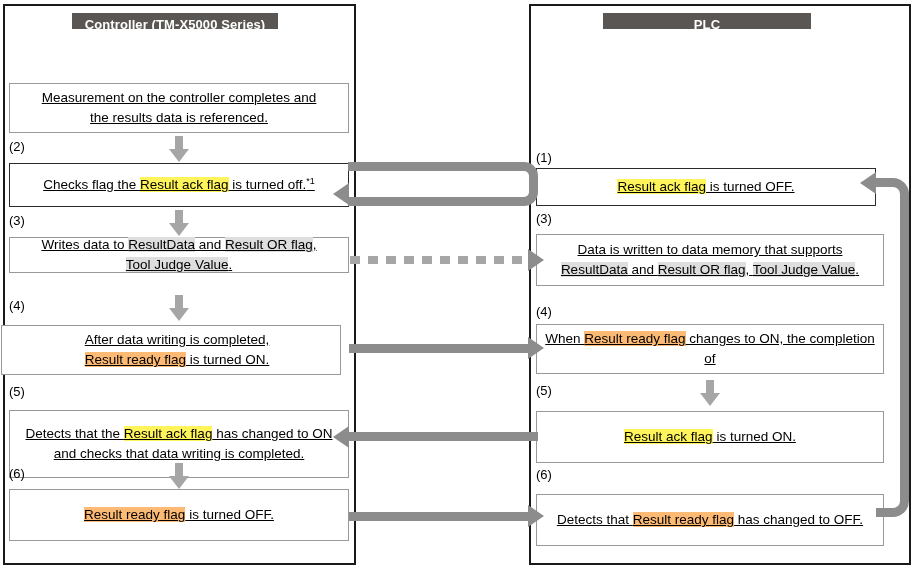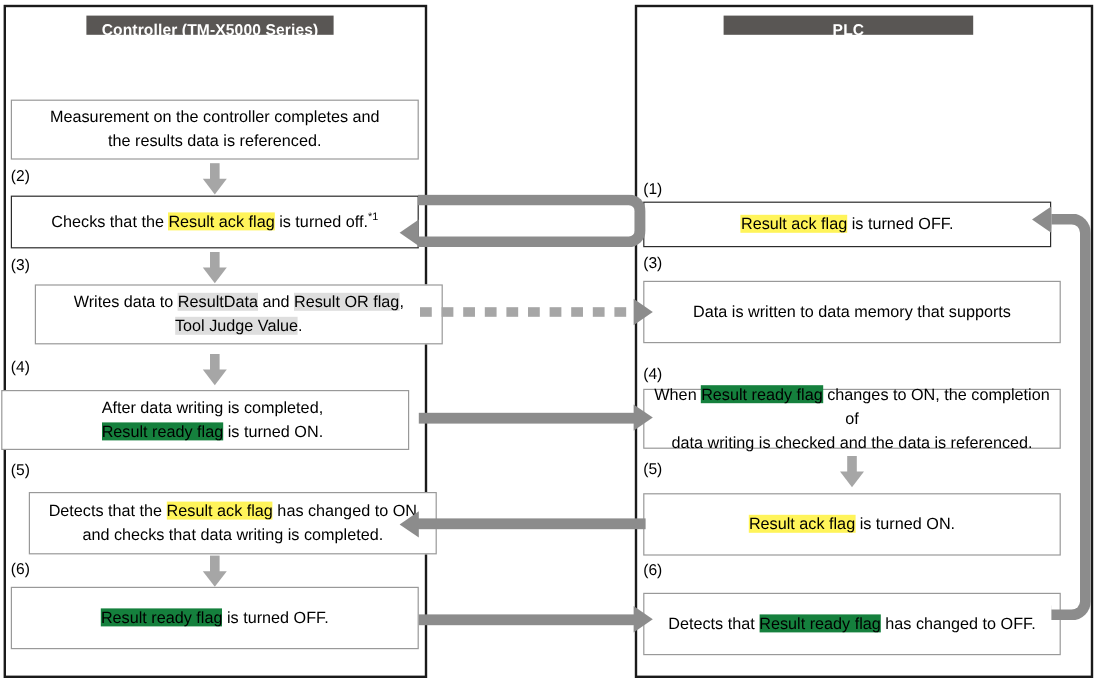--- a/index.html
+++ b/index.html
@@ -29,25 +29,25 @@
 
   
   .pbox{
     position:absolute;box-sizing:border-box;
     border:1px solid #999;background:#fff;
     font-size:13.5px;line-height:20px;color:#000;
     display:flex;align-items:center;justify-content:center;text-align:center;
     padding:2px 4px;
   }
   .pbox.dark{border:1px solid #2b2b2b;}
-  .pbox .txt{width:100%;}
+  .pbox .txt{width:100%;text-decoration:underline;}
 
   
   .hl-y{background:#fff45a;text-align:center;}
-  .hl-b{background:#15803d;}
+  .hl-b{background:#fdba74;}
   .hl-g{background:#dedede;}
   sup.fn{font-size:9px;vertical-align:super;line-height:0;}
 
   
   .downarrow{position:absolute;width:20px;height:26px;}
   .downarrow .shaft{position:absolute;left:6px;top:0;width:8px;height:15px;background:#a6a6a6;}
   .downarrow .head{position:absolute;left:0;top:13px;width:0;height:0;
     border-left:10px solid transparent;border-right:10px solid transparent;border-top:13px solid #a6a6a6;}
 
   
@@ -88,31 +88,31 @@
   </div>
 
   <div class="downarrow" style="left:169px;top:136px;">
     <div class="shaft"></div>
       <div class="head"></div>
   </div>
   <div class="steplabel" style="left:9px;top:140px;">(2)</div>
 
   <div class="pbox dark" style="left:9px;top:163px;width:340px;height:44px;">
     <div class="txt">
-      <span>Checks that the </span><span class="hl-y">Result ack flag</span><span> is turned off.</span><sup class="fn">*1</sup>
+      <span>Checks flag the </span><span class="hl-y">Result ack flag</span><span> is turned off.</span><sup class="fn">*1</sup>
     </div>
   </div>
 
   <div class="downarrow" style="left:169px;top:210px;">
     <div class="shaft"></div>
       <div class="head"></div>
   </div>
   <div class="steplabel" style="left:9px;top:214px;">(3)</div>
 
-  <div class="pbox" style="left:9px;top:237px;width:340px;height:50px;margin-left:20px;">
+  <div class="pbox" style="left:9px;top:237px;width:340px;height:36px;">
     <div class="txt">
       <div><span>Writes data to </span><span class="hl-g">ResultData</span><span> and </span><span class="hl-g">Result OR flag</span><span>,</span></div>
       <div><span class="hl-g">Tool Judge Value</span><span>.</span></div>
     </div>
   </div>
 
   <div class="downarrow" style="left:169px;top:295px;">
     <div class="shaft"></div>
       <div class="head"></div>
   </div>
@@ -120,21 +120,21 @@
 
   <div class="pbox" style="left:1px;top:325px;width:340px;height:50px;padding-left:16px;">
     <div class="txt">
       <div>After data writing is completed,</div>
       <div><span class="hl-b">Result ready flag</span><span> is turned ON.</span></div>
     </div>
   </div>
 
   <div class="steplabel" style="left:9px;top:385px;">(5)</div>
 
-  <div class="pbox" style="left:24px;top:410px;width:340px;height:52px;">
+  <div class="pbox" style="left:9px;top:410px;width:340px;height:68px;">
     <div class="txt">
       <div><span>Detects that the </span><span class="hl-y">Result ack flag</span><span> has changed to ON</span></div>
       <div>and checks that data writing is completed.</div>
     </div>
   </div>
 
   <div class="downarrow" style="left:169px;top:463px;">
     <div class="shaft"></div>
       <div class="head"></div>
   </div>
@@ -152,29 +152,29 @@
     <div class="txt">
       <span class="hl-y">Result ack flag</span><span> is turned OFF.</span>
     </div>
   </div>
 
   <div class="steplabel" style="left:536px;top:212px;">(3)</div>
 
   <div class="pbox" style="left:536px;top:234px;width:348px;height:52px;">
     <div class="txt">
       <div>Data is written to data memory that supports</div>
+      <div><span class="hl-g">ResultData</span><span> and </span><span class="hl-g">Result OR flag</span><span>, </span><span class="hl-g">Tool Judge Value</span><span>.</span></div>
     </div>
   </div>
 
   <div class="steplabel" style="left:536px;top:305px;">(4)</div>
 
   <div class="pbox" style="left:536px;top:324px;width:348px;height:50px;">
     <div class="txt">
       <div><span>When </span><span class="hl-b">Result ready flag</span><span> changes to ON, the completion of</span></div>
-      <div>data writing is checked and the data is referenced.</div>
     </div>
   </div>
 
   <div class="downarrow" style="left:700px;top:380px;">
     <div class="shaft"></div>
       <div class="head"></div>
   </div>
   <div class="steplabel" style="left:536px;top:384px;">(5)</div>
 
   <div class="pbox" style="left:536px;top:411px;width:348px;height:52px;">

